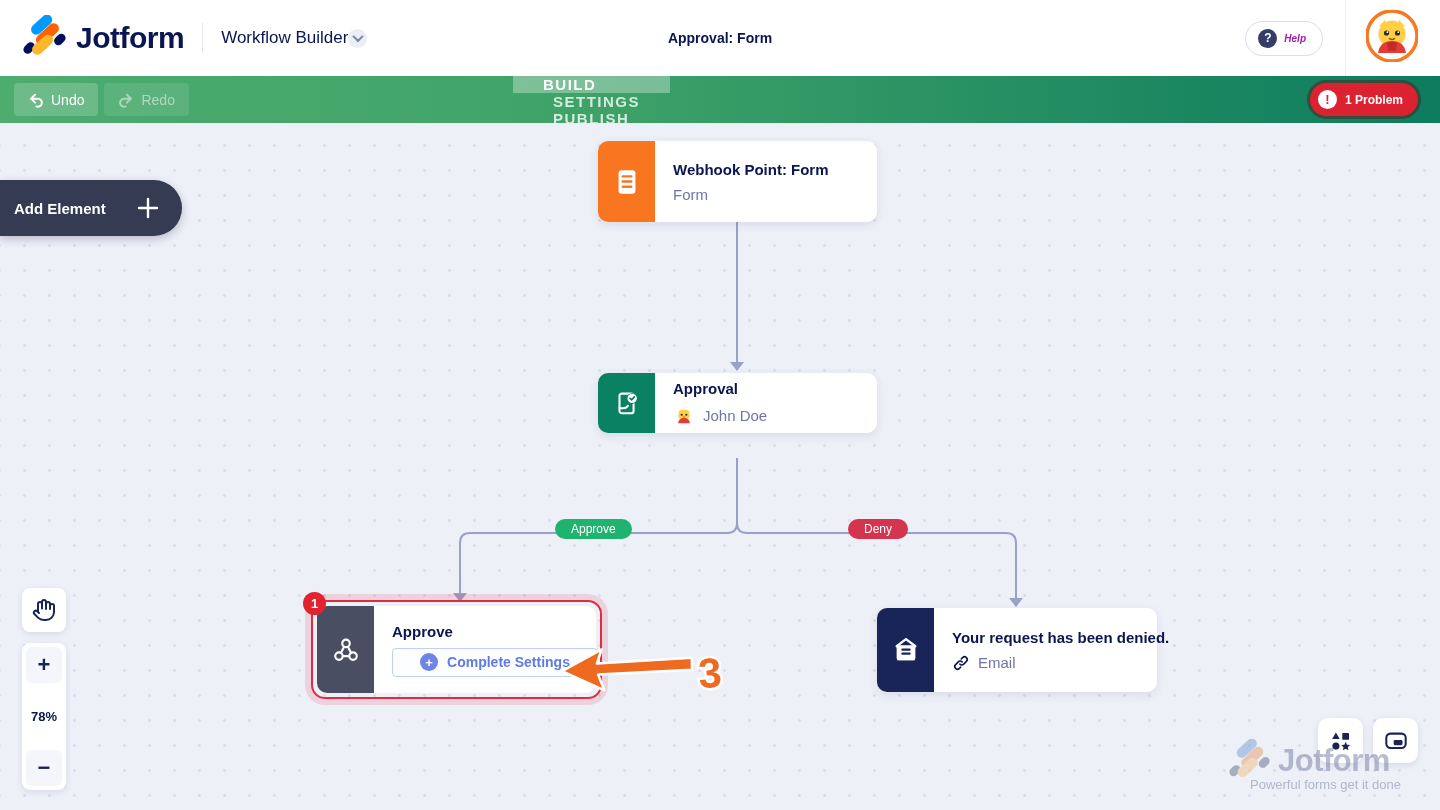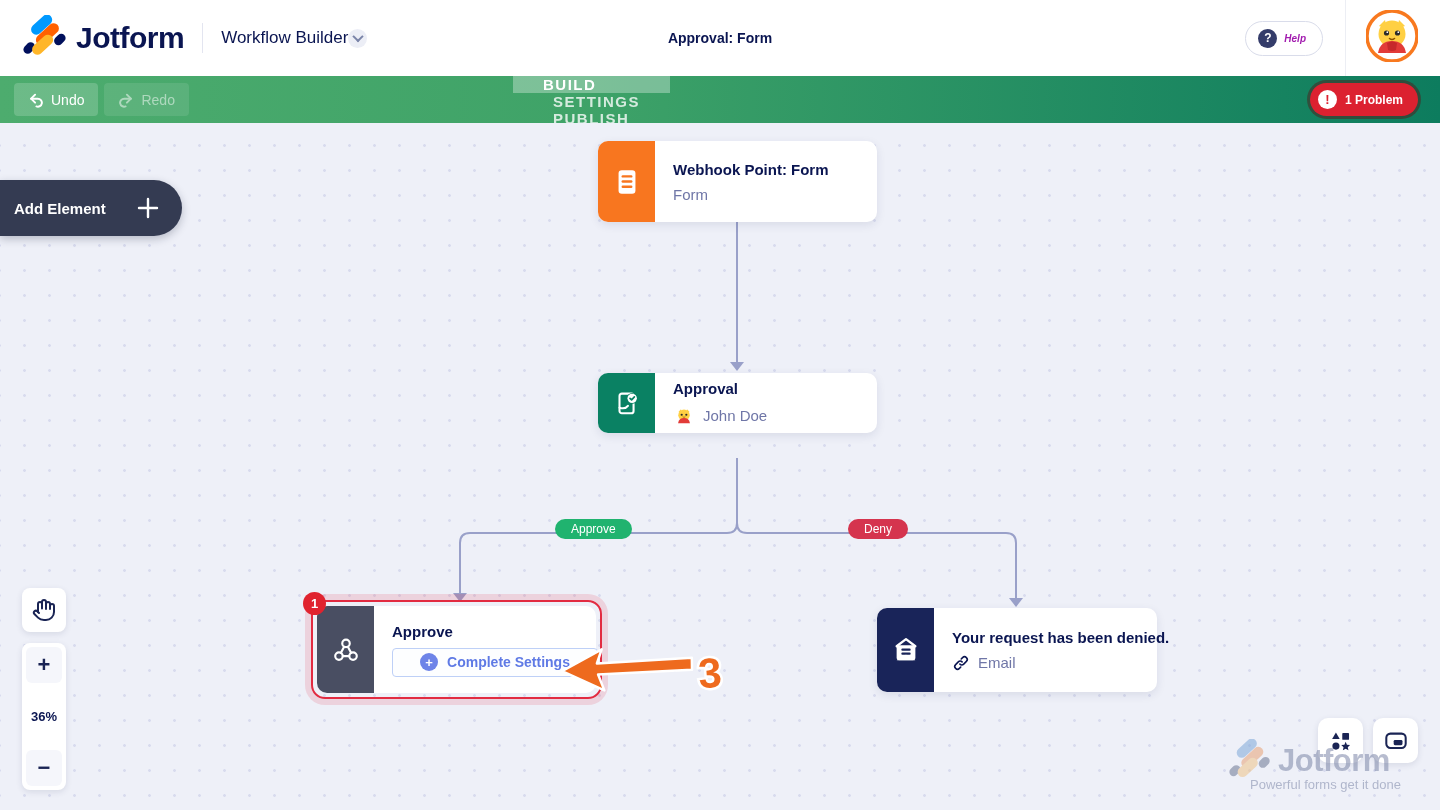--- a/index.html
+++ b/index.html
@@ -292,21 +292,21 @@
           <path d="M18 11V6a2 2 0 0 0-4 0v5"></path>
           <path d="M14 10V4a2 2 0 0 0-4 0v2"></path>
           <path d="M10 10.5V6a2 2 0 0 0-4 0v8"></path>
           <path d="M18 8a2 2 0 1 1 4 0v6a8 8 0 0 1-8 8h-2c-2.8 0-4.5-.86-5.99-2.34l-3.6-3.6a2 2 0 0 1 2.83-2.82L7 15"></path>
         </g>
       </svg>
     </button>
 
     <div class="zoom-panel">
       <button class="zoom-btn">+</button>
-      <div class="zoom-level">36%</div>
+      <div class="zoom-level">78%</div>
       <button class="zoom-btn minus">−</button>
     </div>
 
     <button class="tool-btn br-btn1">
       <svg width="22" height="22" viewBox="0 0 26 26">
         <g fill="#1a2454">
           <polygon points="7,3 11.5,10.5 2.5,10.5"></polygon>
           <rect x="14.5" y="3.5" width="8" height="8" rx="1"></rect>
           <circle cx="7" cy="19" r="4.2"></circle>
           <polygon points="18.5,14 20,17.4 23.7,17.8 21,20.3 21.8,24 18.5,22.1 15.2,24 16,20.3 13.3,17.8 17,17.4"></polygon>

